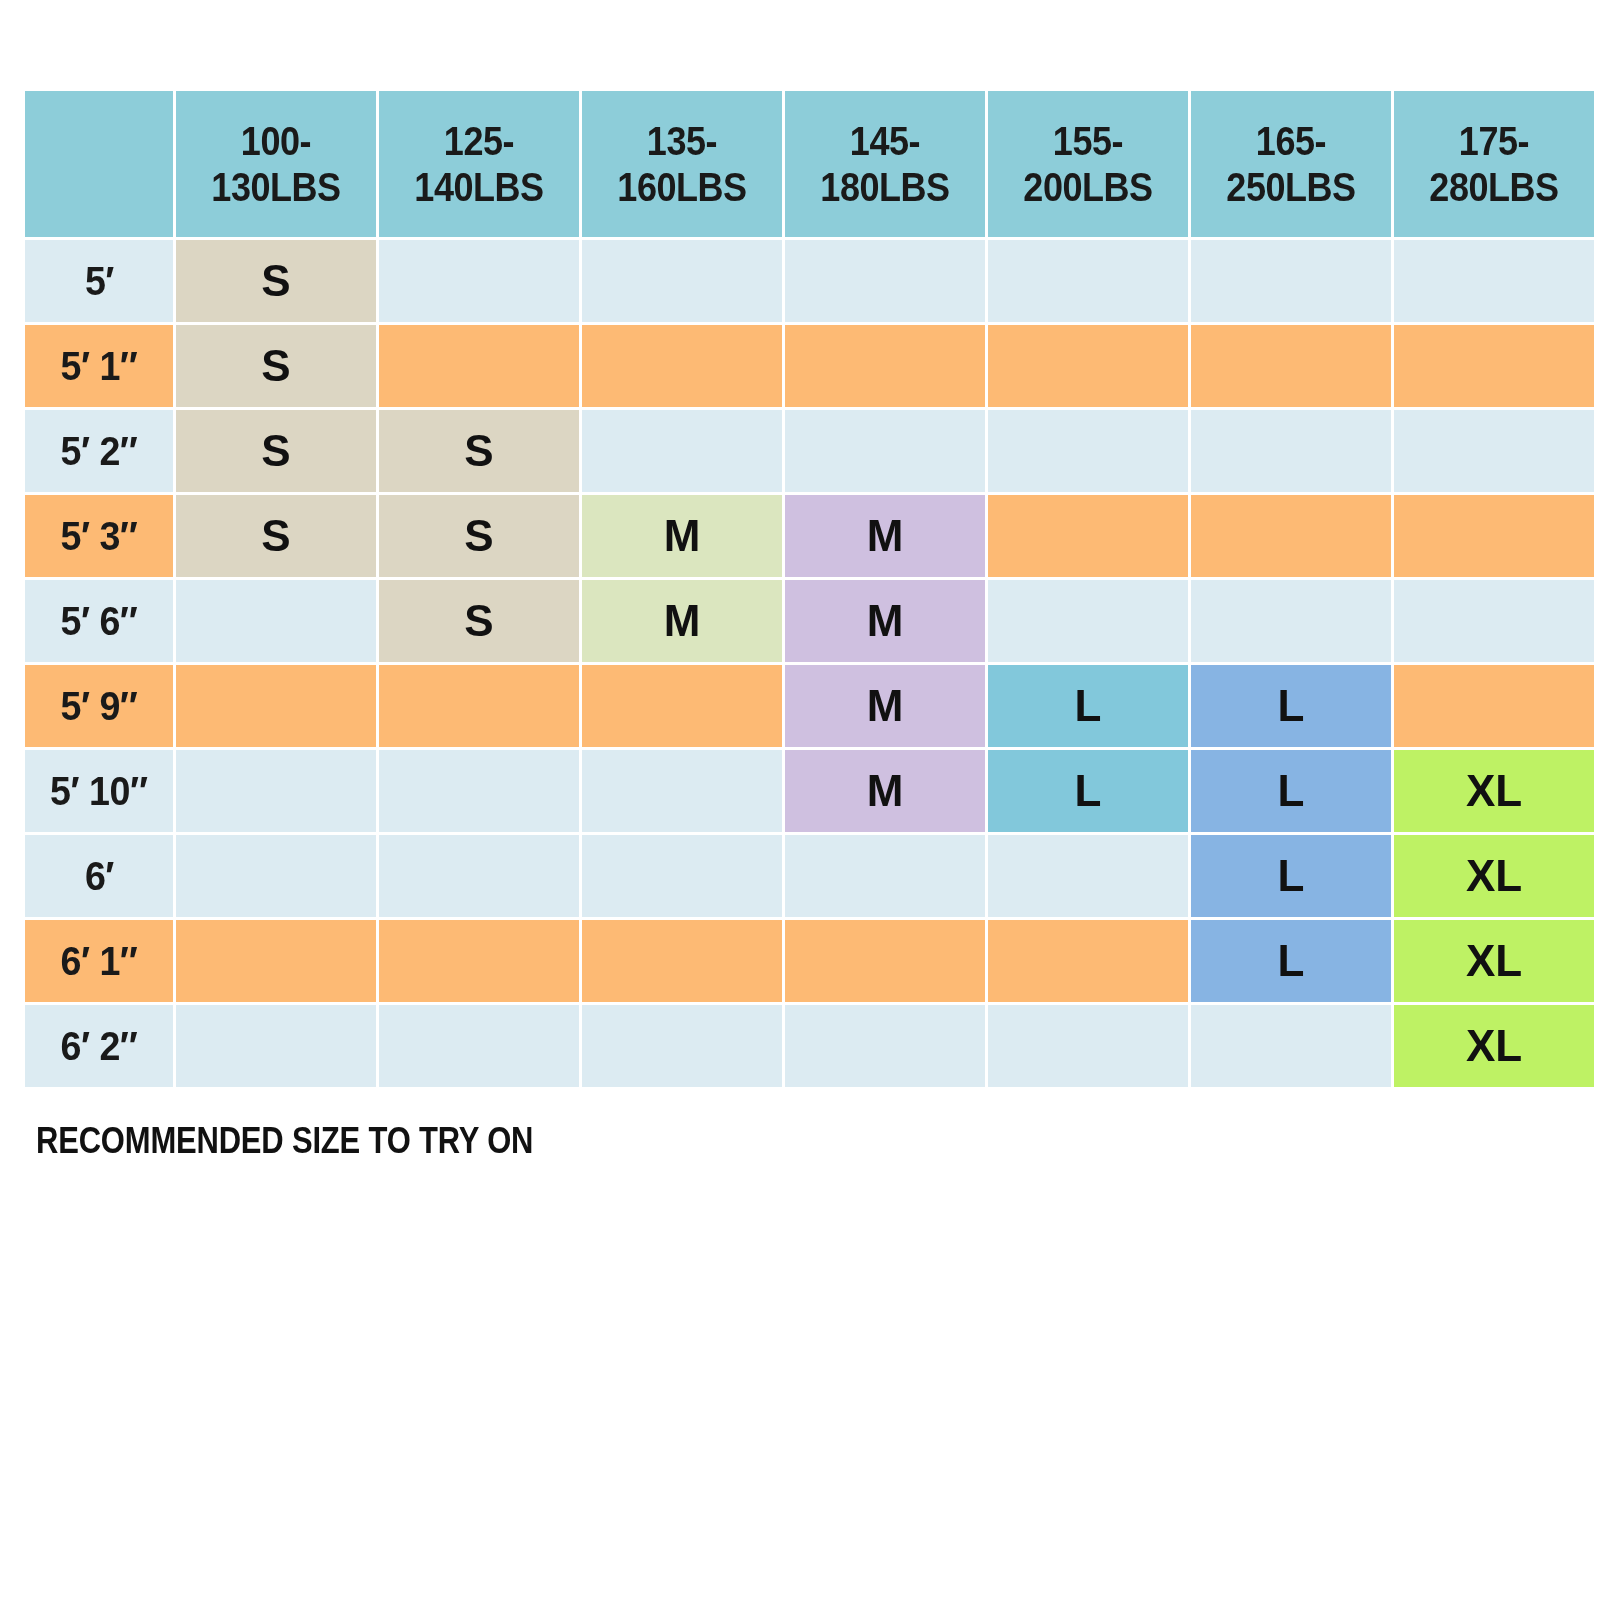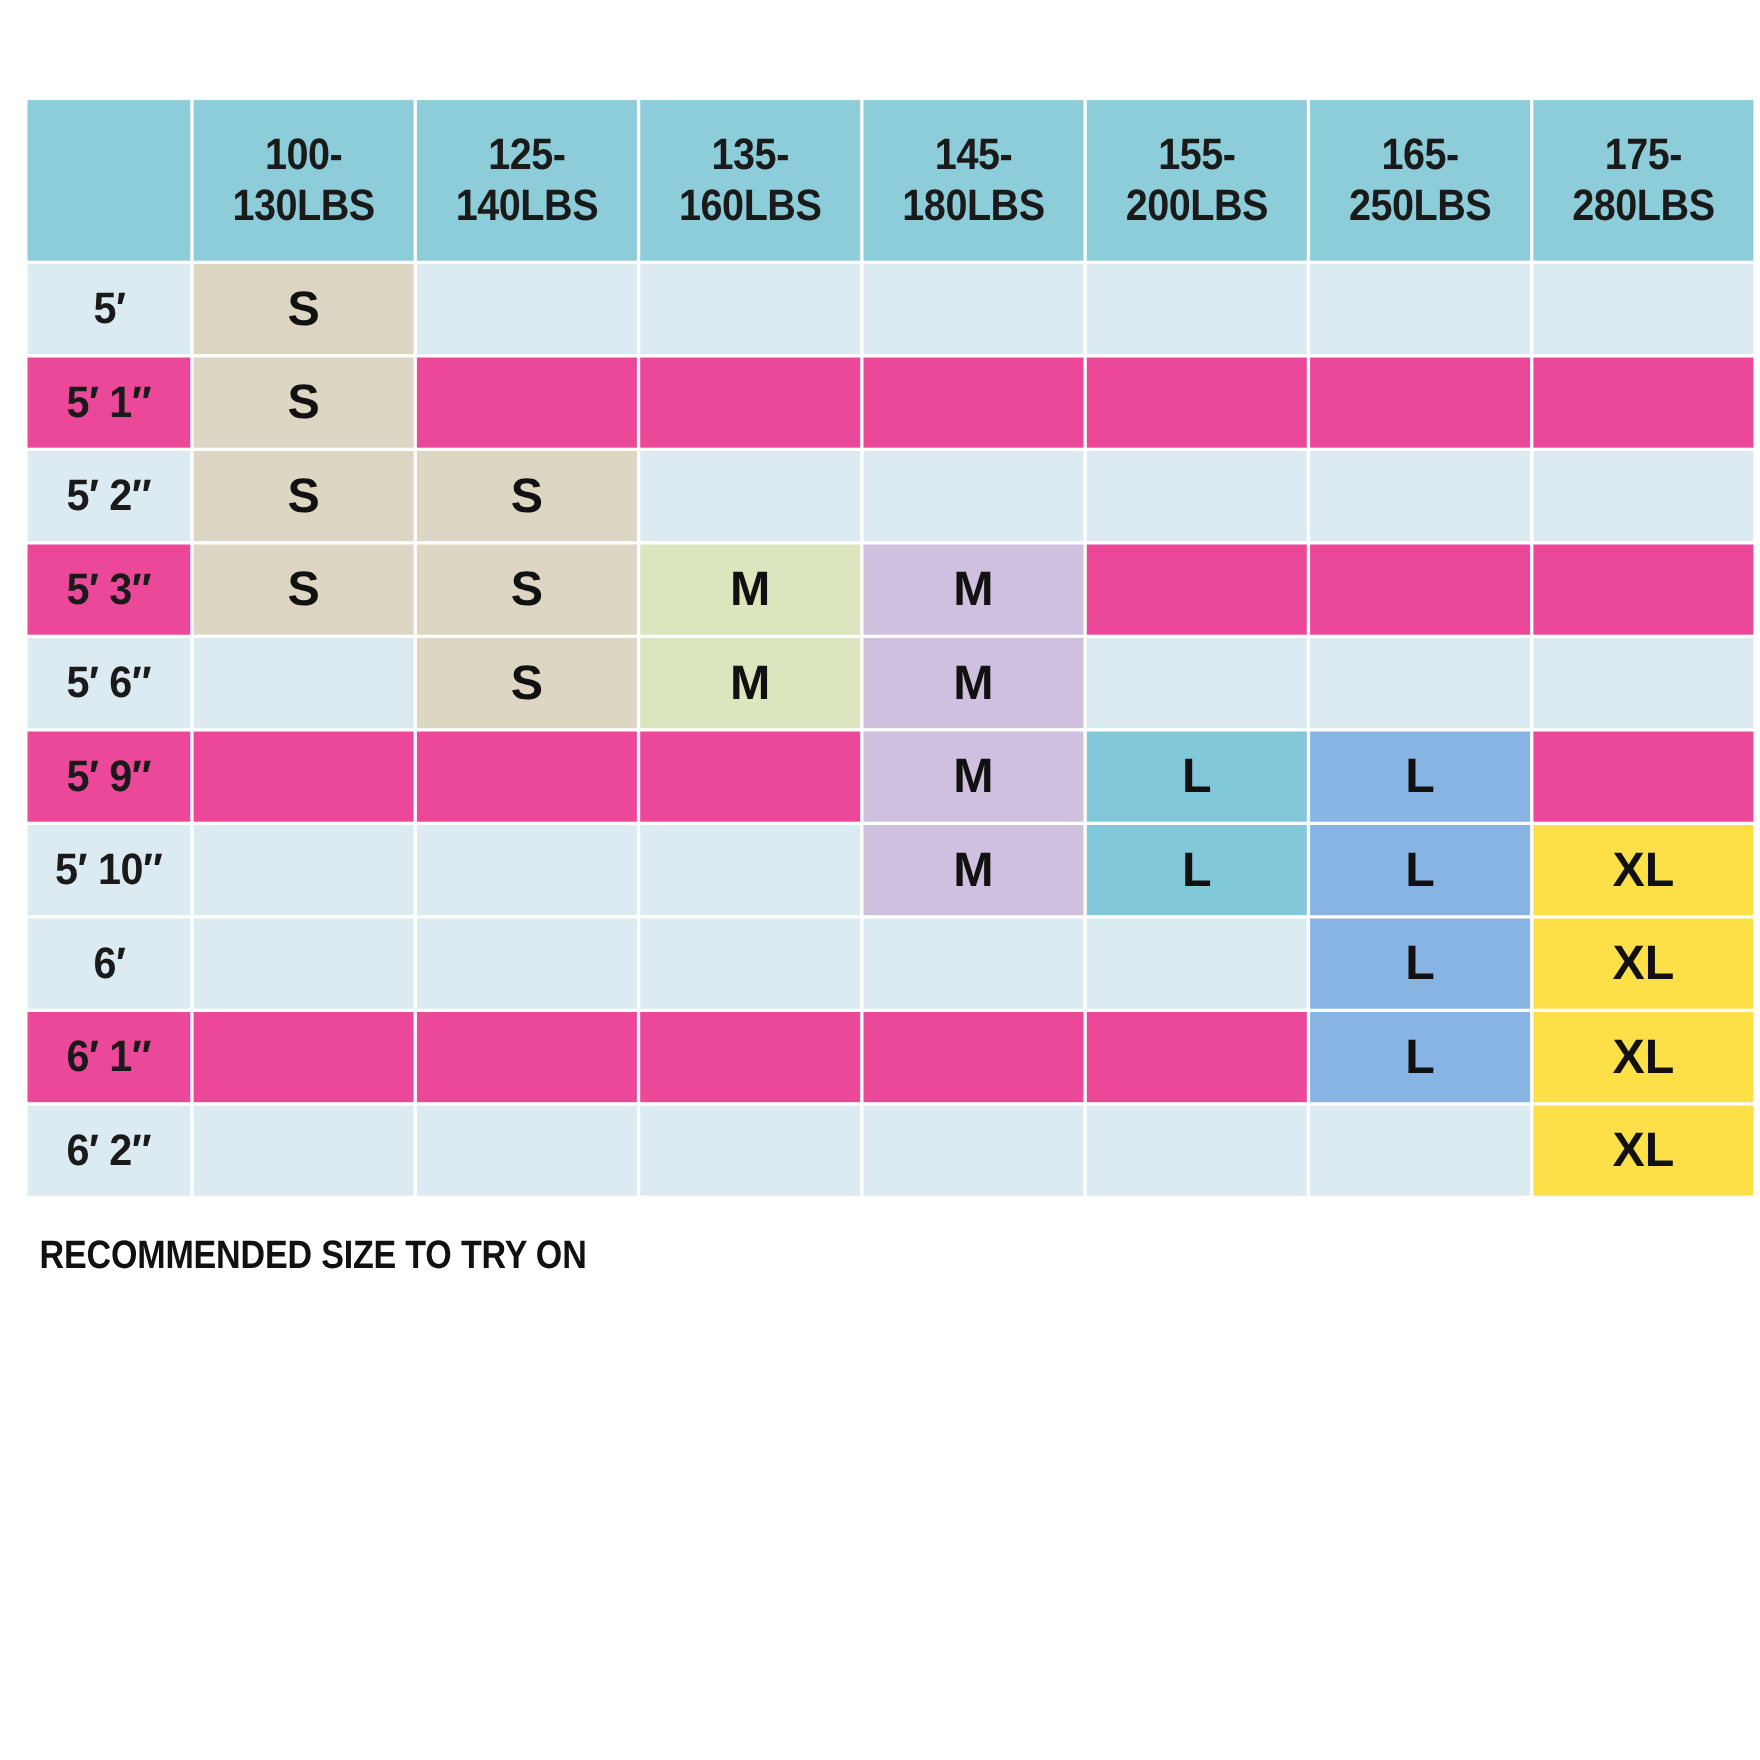--- a/index.html
+++ b/index.html
@@ -76,29 +76,29 @@
     vertical-align: middle;
     font-family: "Liberation Sans", sans-serif;
     font-weight: bold;
     font-size: 44px;
     color: #111111;
     letter-spacing: 0px;
   }
 
   
   tr.stripe-a td.blank, tr.stripe-a td.height-cell { background: #dcebf2; }
-  tr.stripe-b td.blank, tr.stripe-b td.height-cell { background: #ec4899; }
+  tr.stripe-b td.blank, tr.stripe-b td.height-cell { background: #fdba74; }
 
   
   td.size-S  { background: #dcd6c3; }
   td.size-Mg { background: #dbe6bf; }
   td.size-Mp { background: #cfc0e0; }
   td.size-Lt { background: #82c8db; }
   td.size-Lb { background: #87b4e3; }
-  td.size-XL { background: #fde047; }
+  td.size-XL { background: #bef264; }
 
   .footnote {
     margin-top: 30px;
     margin-left: 14px;
     font-family: "Liberation Sans", sans-serif;
     font-weight: bold;
     font-size: 36px;
     letter-spacing: -0.2px;
     color: #111111;
     transform: scaleX(0.86);

